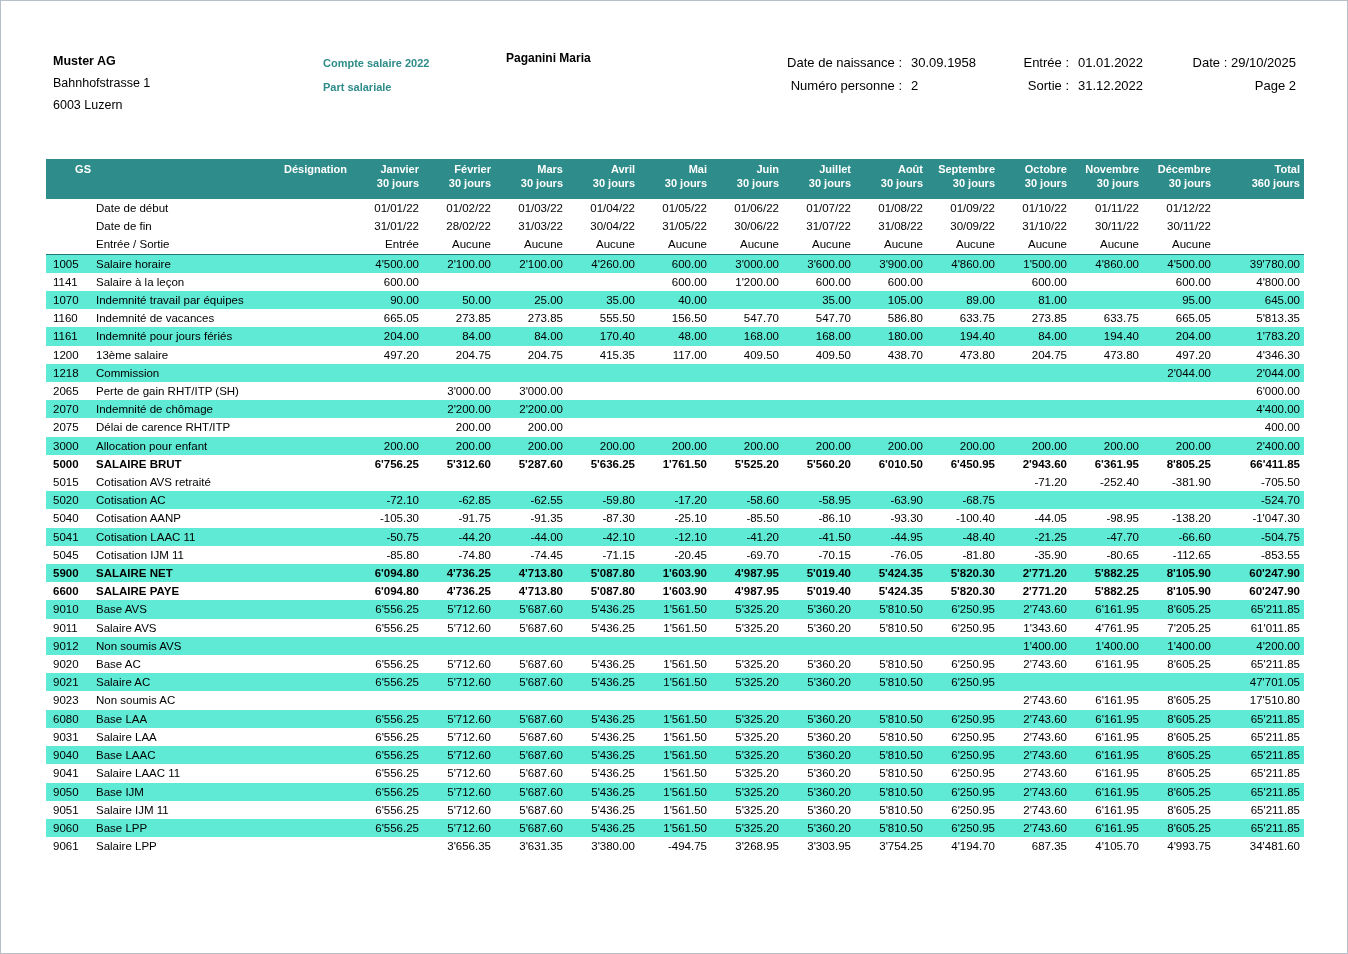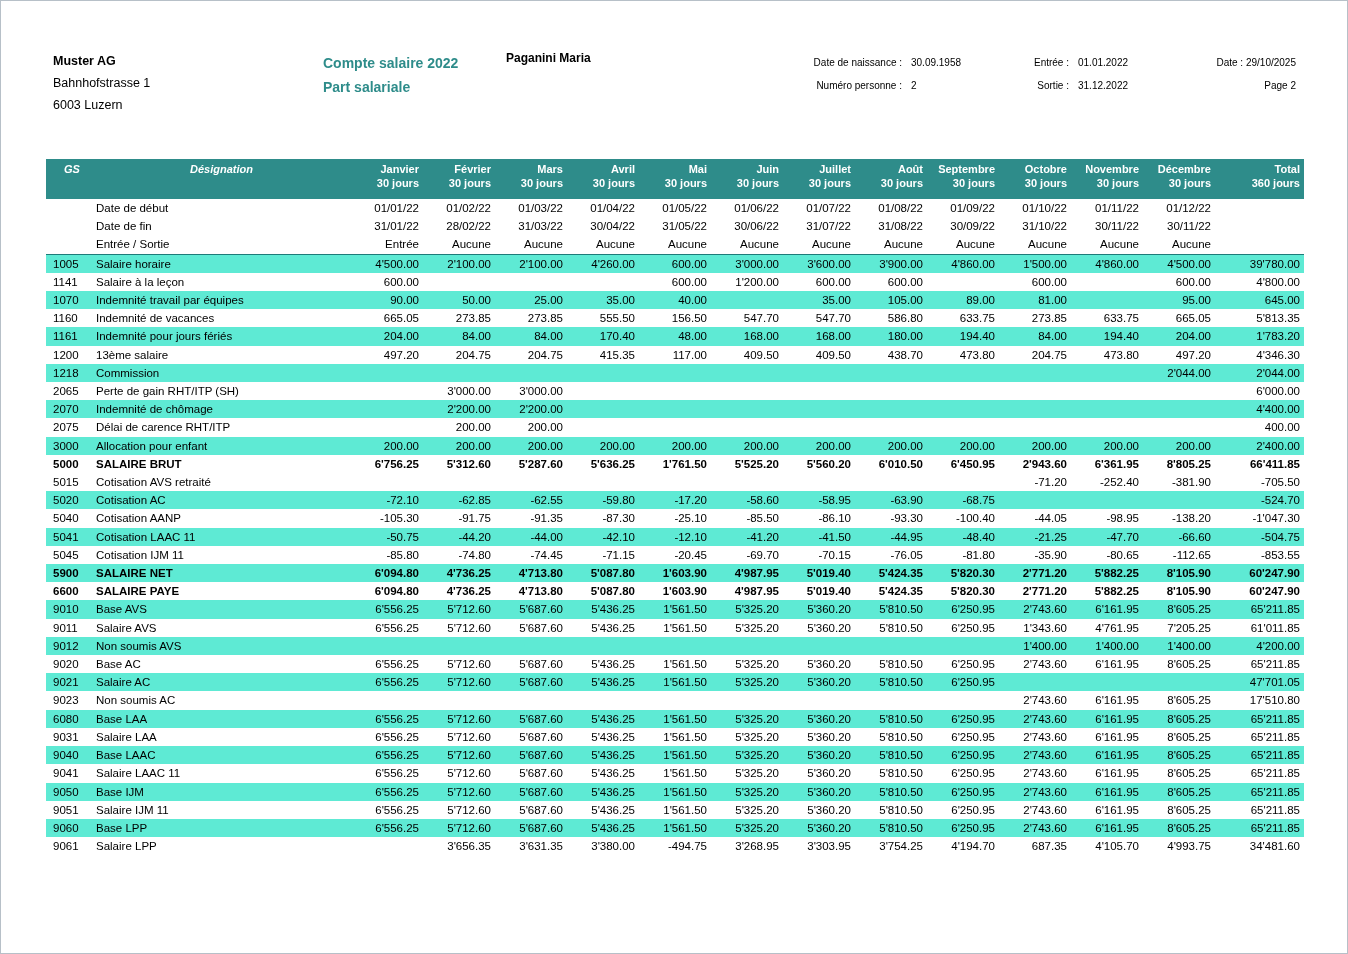--- a/index.html
+++ b/index.html
@@ -4,39 +4,39 @@
 <style>
   html,body{margin:0;padding:0;}
   body{
     width:1348px;height:954px;position:relative;background:#ffffff;
     border:1px solid #b7c0c8;box-sizing:border-box;overflow:hidden;
     font-family:"Liberation Sans",sans-serif;color:#000;
   }
   
   .company{position:absolute;left:52px;top:49px;font-size:12.5px;line-height:22px;}
   .company .name{font-weight:bold;}
-  .report-title{position:absolute;left:322px;top:50px;font-size:14px;font-weight:bold;
+  .report-title{position:absolute;left:322px;top:50px;font-size:11px;font-weight:bold;
     color:#2E8C8A;line-height:24px;}
   .employee{position:absolute;left:505px;top:50px;font-size:12px;font-weight:bold;text-align:right;}
-  .info{font-size:10px;line-height:23px;}
+  .info{font-size:13px;line-height:23px;}
   .info-col1{position:absolute;left:763px;top:50px;}
   .info-col2{position:absolute;left:1006px;top:50px;}
   .info-col3{position:absolute;top:50px;right:51px;text-align:right;}
   .info .pair{display:flex;}
   .info-col1 .lbl{width:138px;text-align:right;}
   .info-col2 .lbl{width:62px;text-align:right;}
   .info .val{margin-left:9px;}
   
   .table-wrap{position:absolute;left:45px;top:158px;}
   table{border-collapse:collapse;table-layout:fixed;width:1258px;}
   thead th{
     background:#2E8C8A;color:#fff;font-weight:bold;font-size:11px;line-height:14px;
     height:34px;padding:3px 4px 3px 0;vertical-align:top;white-space:nowrap;
   }
-  thead th.col-left{text-align:center;font-style:italic;}
+  thead th.col-left{text-align:right;}
   thead th.col-num{text-align:right;}
   th:first-child,td:first-child{padding-left:7px;}
   th:nth-child(2),td:nth-child(2){padding-left:1px;}
   tbody td{
     font-size:11.5px;height:18.2px;line-height:18.2px;padding:0 4px 0 0;
     white-space:nowrap;overflow:hidden;
   }
   td.col-left{text-align:left;}
   td.col-num{text-align:right;}
   tr.meta-end td{border-bottom:1.5px solid #1E7B79;margin-left:43px;}

